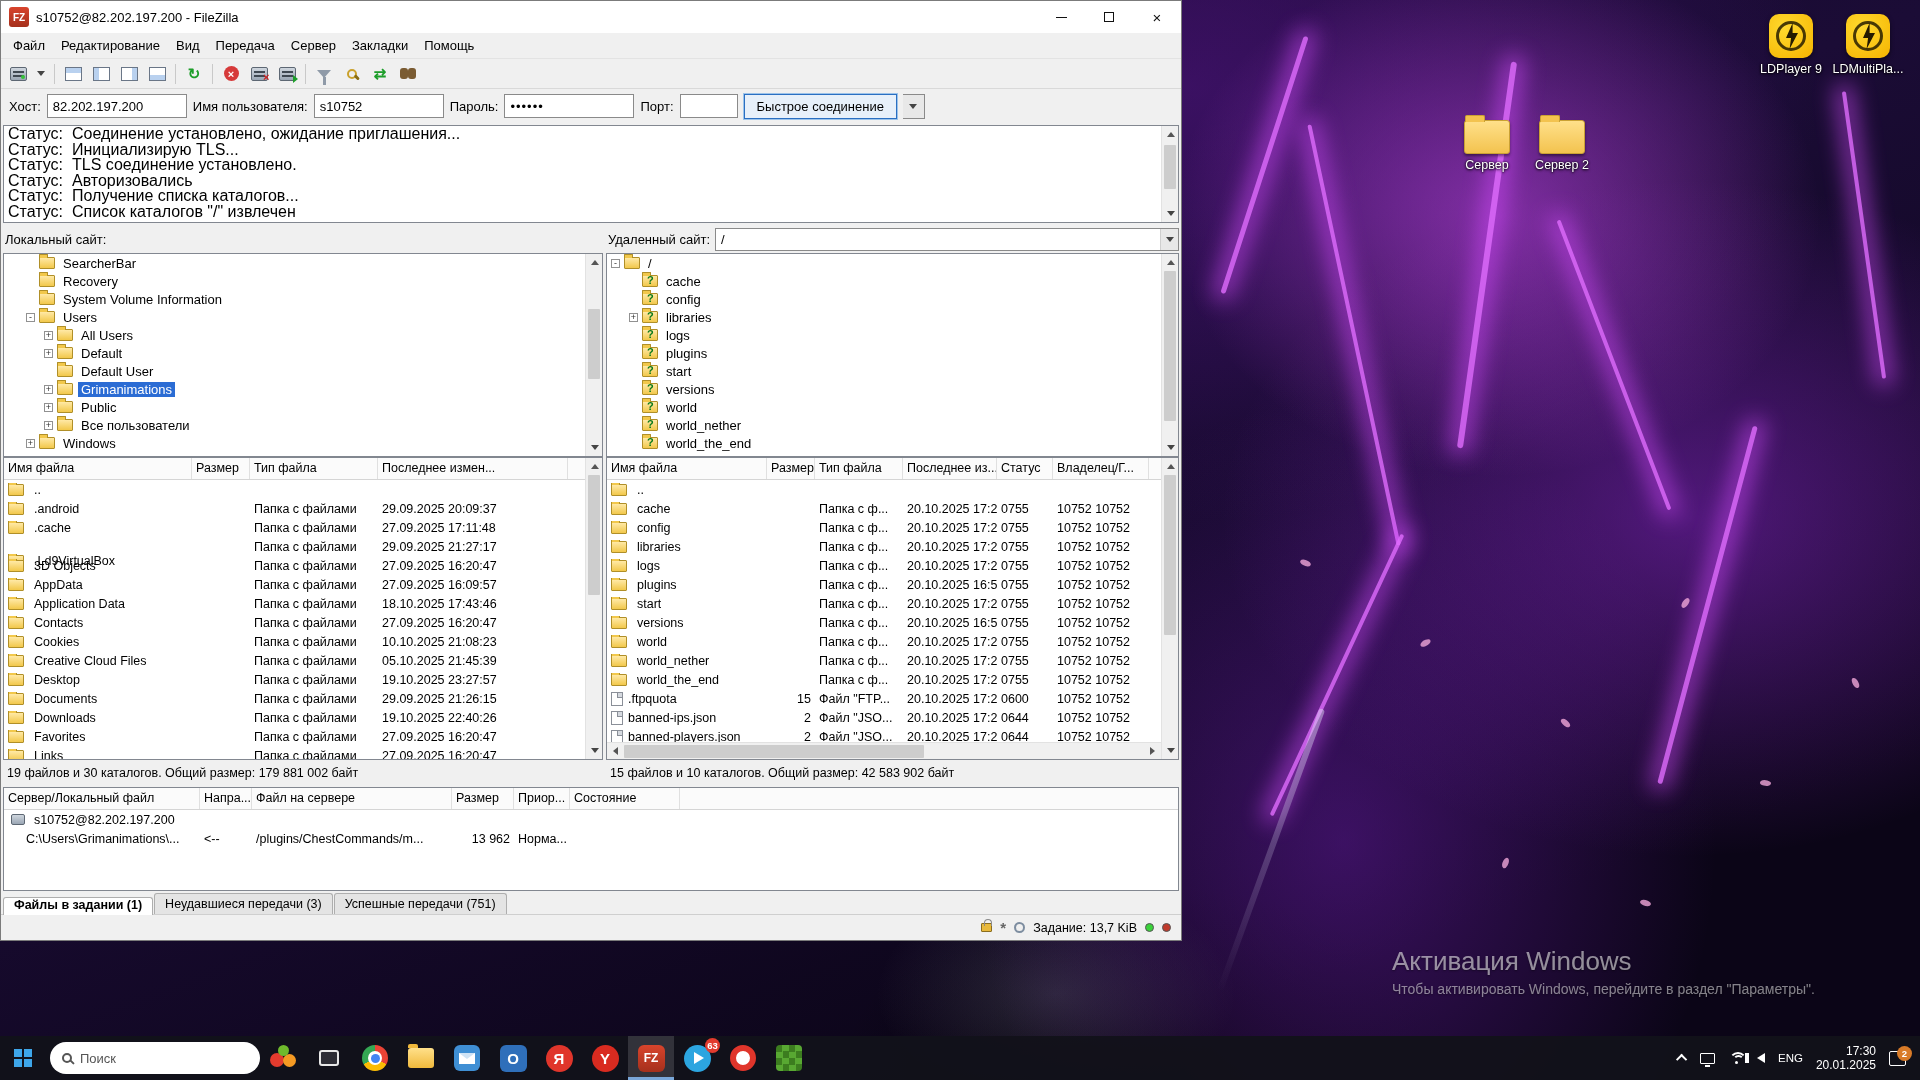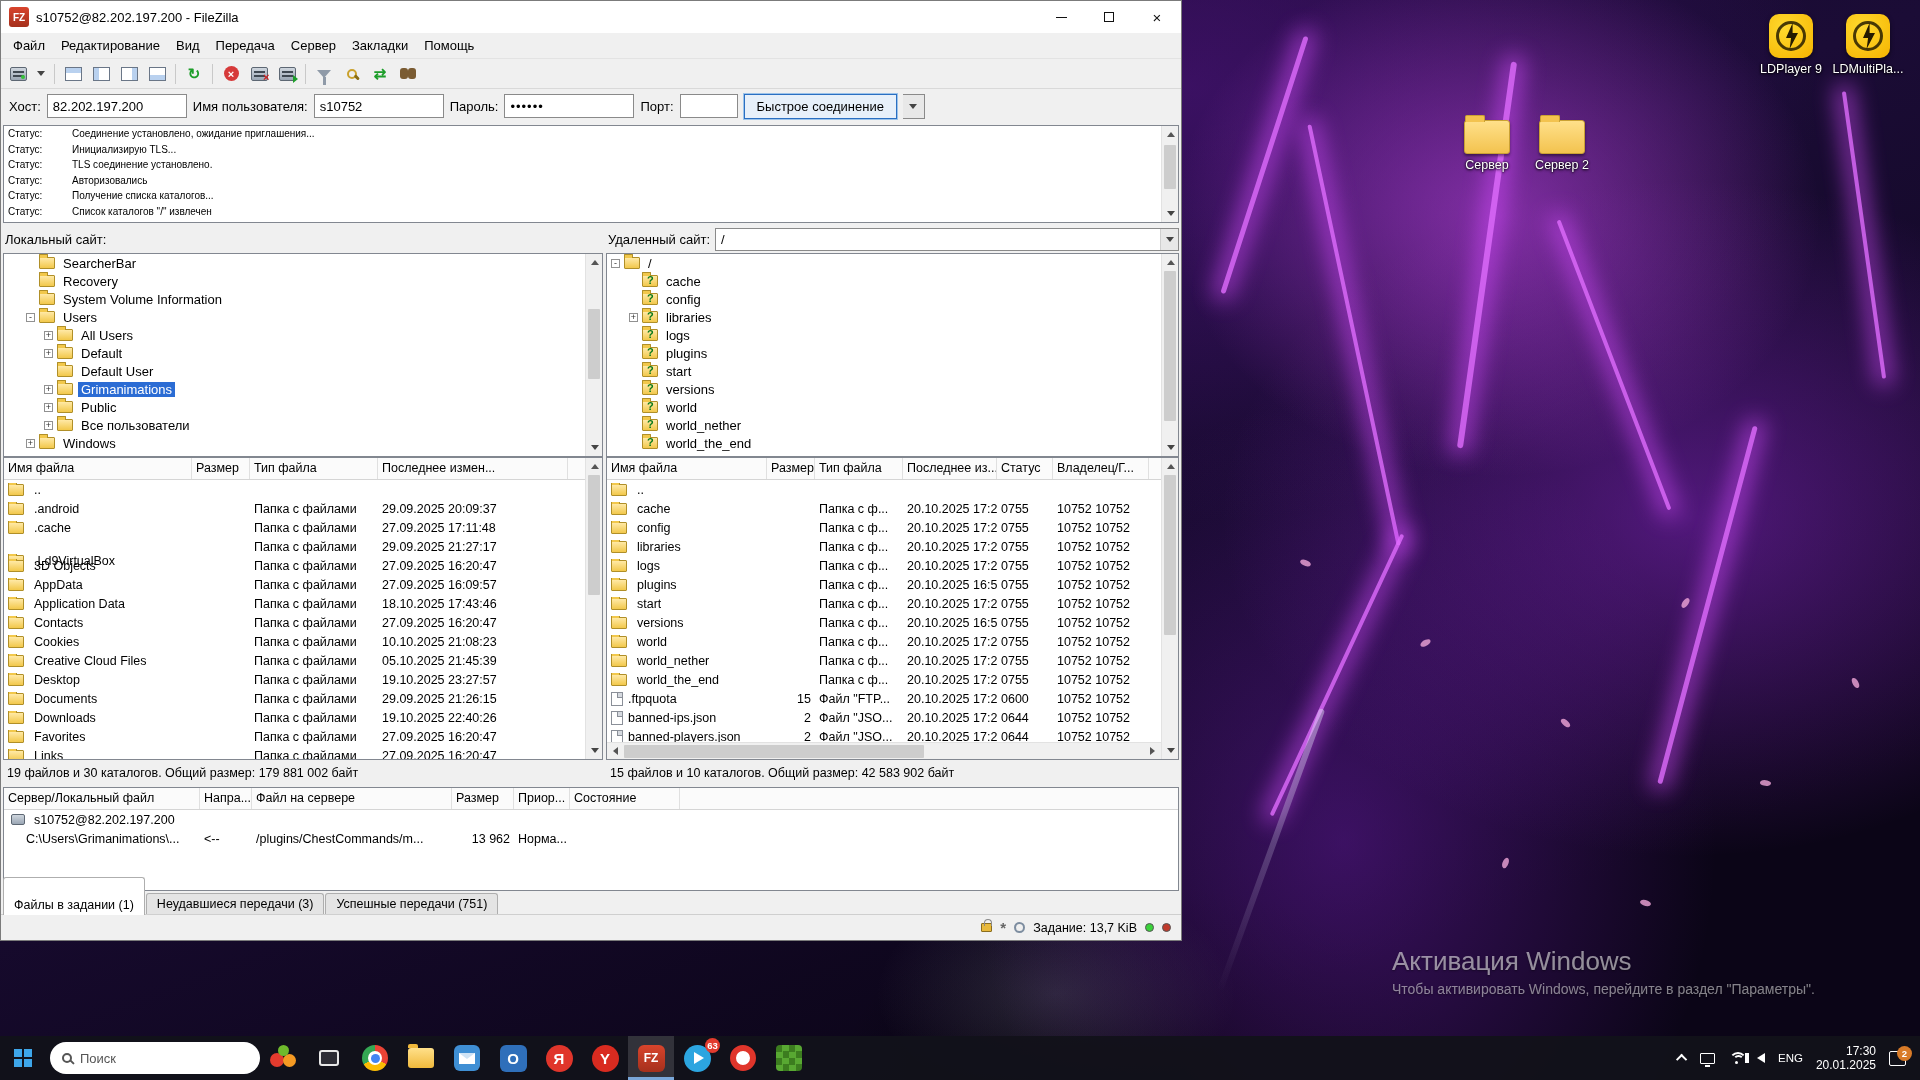--- a/index.html
+++ b/index.html
@@ -78,21 +78,21 @@
   .tri-right-s { width:0; height:0; border-top:4px solid transparent; border-bottom:4px solid transparent; border-left:5px solid #555; }
 
   .quickbar { height:34px; display:flex; align-items:center; gap:6px; padding:0 8px; flex:none; }
   .quickbar label { font-size:13px; }
   .qinput { height:24px; border:1px solid #8a8a8a; background:#fff; font-family:"Liberation Sans",sans-serif; font-size:13px; padding:0 5px; }
   .host { width:140px; } .user { width:130px; } .pass { width:130px; letter-spacing:1px; } .port { width:58px; }
   .qc-btn { height:25px; padding:0 12px; background:#e7f0fa; border:1px solid #2a6fc2; outline:1px solid #9cc3ea; font-size:13px; font-family:"Liberation Sans",sans-serif; }
   .qc-drop { width:22px; height:25px; border:1px solid #8a8a8a; border-left:none; background:#e8e8e8; display:flex; align-items:center; justify-content:center; }
 
   .logwrap { height:98px; margin:2px 2px 0 2px; background:#fff; border:1px solid #828790; position:relative; overflow:hidden; flex:none; }
-  .log-row { display:flex; line-height:15.5px; font-size:10px; }
+  .log-row { display:flex; line-height:15.5px; font-size:16px; }
   .log-label { width:68px; padding-left:4px; flex:none; }
   .vscroll { position:absolute; right:0; top:0; bottom:0; width:17px; background:#f0f0f0; border-left:1px solid #e2e2e2; }
   .hscroll { position:absolute; left:0; right:17px; bottom:0; height:17px; background:#f0f0f0; border-top:1px solid #e2e2e2; display:flex; align-items:center; }
   .sb-btn { position:absolute; left:0; width:17px; height:17px; display:flex; align-items:center; justify-content:center; }
   .sb-up { top:0; } .sb-down { bottom:0; }
   .sb-thumb { position:absolute; left:2px; right:2px; background:#cdcdcd; border-radius:1px; }
   .hsb-btn { width:17px; height:17px; display:flex; align-items:center; justify-content:center; flex:none; }
   .hsb-thumb { height:13px; background:#cdcdcd; border-radius:1px; }
 
   .mainarea { flex:1; display:flex; gap:3px; padding:2px; min-height:0; }
@@ -127,21 +127,21 @@
   .ficon { width:12px; height:14px; background:#fff; border:1px solid #8a8f98; position:relative; flex:none; }
   .ficon::before { content:''; position:absolute; right:0; top:0; width:4px; height:4px; background:#d5d9df; border-left:1px solid #8a8f98; border-bottom:1px solid #8a8f98; }
   .statusline { height:25px; display:flex; align-items:center; padding-left:4px; font-size:12.5px; flex:none; }
 
   .queuewrap { height:104px; margin:0 2px; background:#fff; border:1px solid #828790; flex:none; display:flex; flex-direction:column; overflow:hidden; }
   .qheader { height:22px; display:flex; background:#fbfbfb; border-bottom:1px solid #d5d5d5; flex:none; }
   .qrow { display:flex; height:19px; align-items:center; }
   .q-servericon { width:14px; height:11px; background:linear-gradient(#cfd6de,#9aa6b4); border:1px solid #5d6773; border-radius:2px; margin:0 4px 0 3px; flex:none; }
   .tabsrow { height:23px; display:flex; align-items:flex-end; padding-left:2px; gap:1px; flex:none; }
   .qtab { font-size:12.5px; padding:3px 10px; border:1px solid #aeaeae; border-bottom:none; background:#e4e4e4; border-radius:3px 3px 0 0; }
-  .qtab-active { background:#fff; font-weight:400; position:relative; top:1px; padding-top:20px; }
+  .qtab-active { background:#fff; font-weight:700; position:relative; top:1px; padding-top:0; }
 
   .statusbarw { height:26px; border-top:1px solid #cfcfcf; display:flex; align-items:center; justify-content:flex-end; gap:8px; padding-right:10px; flex:none; }
   .lockicon { width:11px; height:9px; background:#e8b93c; border:1px solid #8a6d1f; border-radius:1px; position:relative; }
   .lockicon::before { content:''; position:absolute; left:1.5px; top:-5px; width:6px; height:6px; border:1.5px solid #8a8a8a; border-bottom:none; border-radius:4px 4px 0 0; }
   .gearicon { color:#666; font-size:15px; font-weight:bold; line-height:14px; }
   .circicon { width:11px; height:11px; border:2px solid #7d8da0; border-radius:50%; }
   .led { width:9px; height:9px; border-radius:50%; border:1px solid #555; }
   .led-g { background:#3ad23a; } .led-r { background:#c03a2c; }
   .sb-task { font-size:12.5px; }
 

